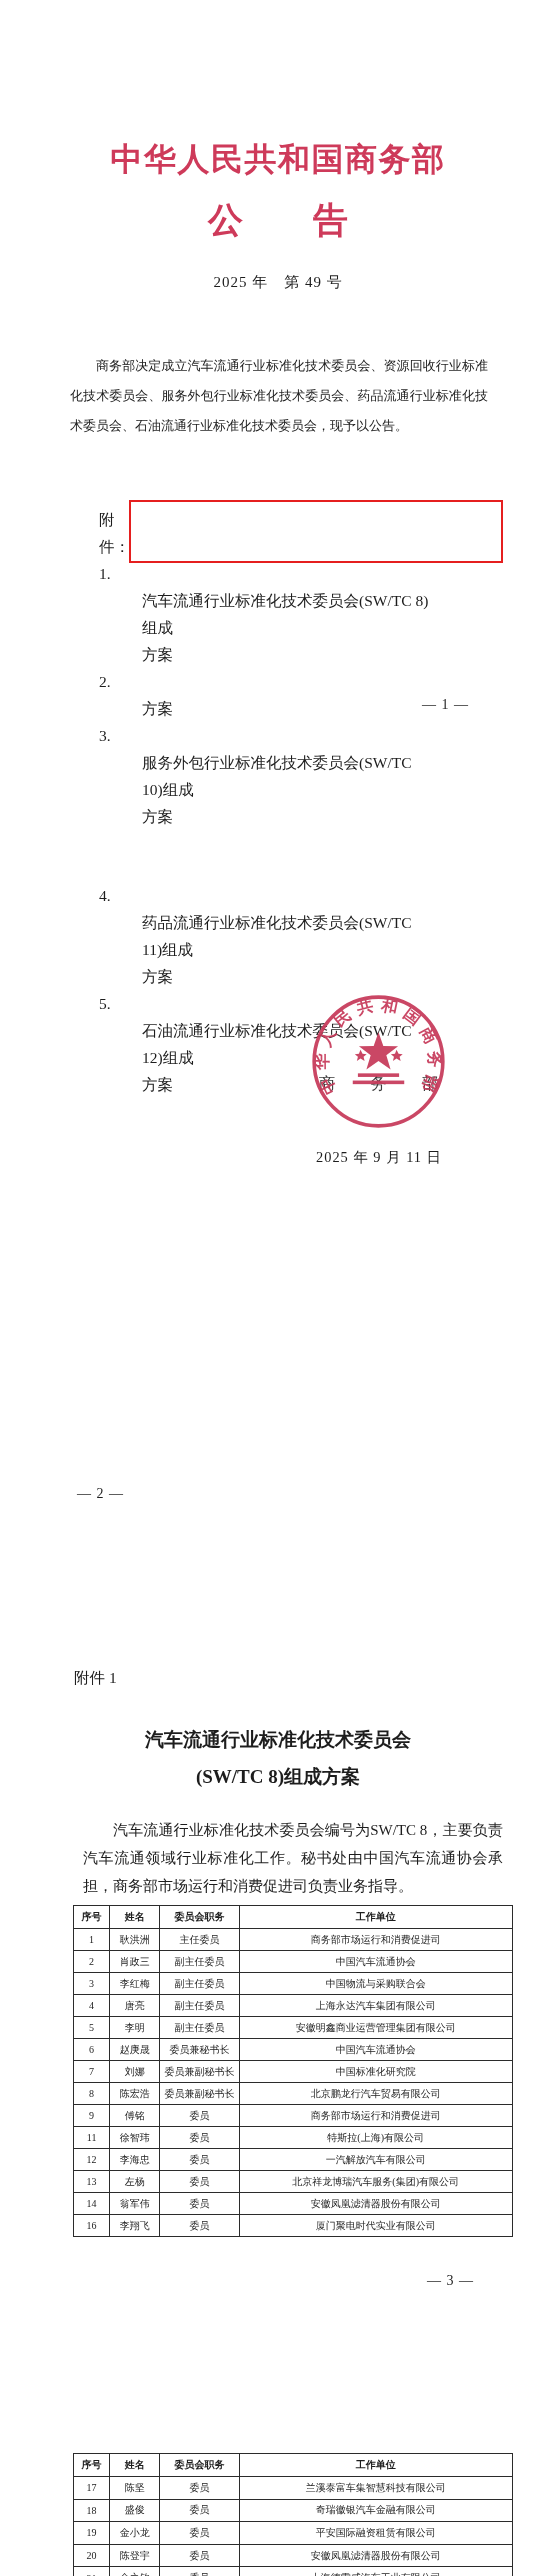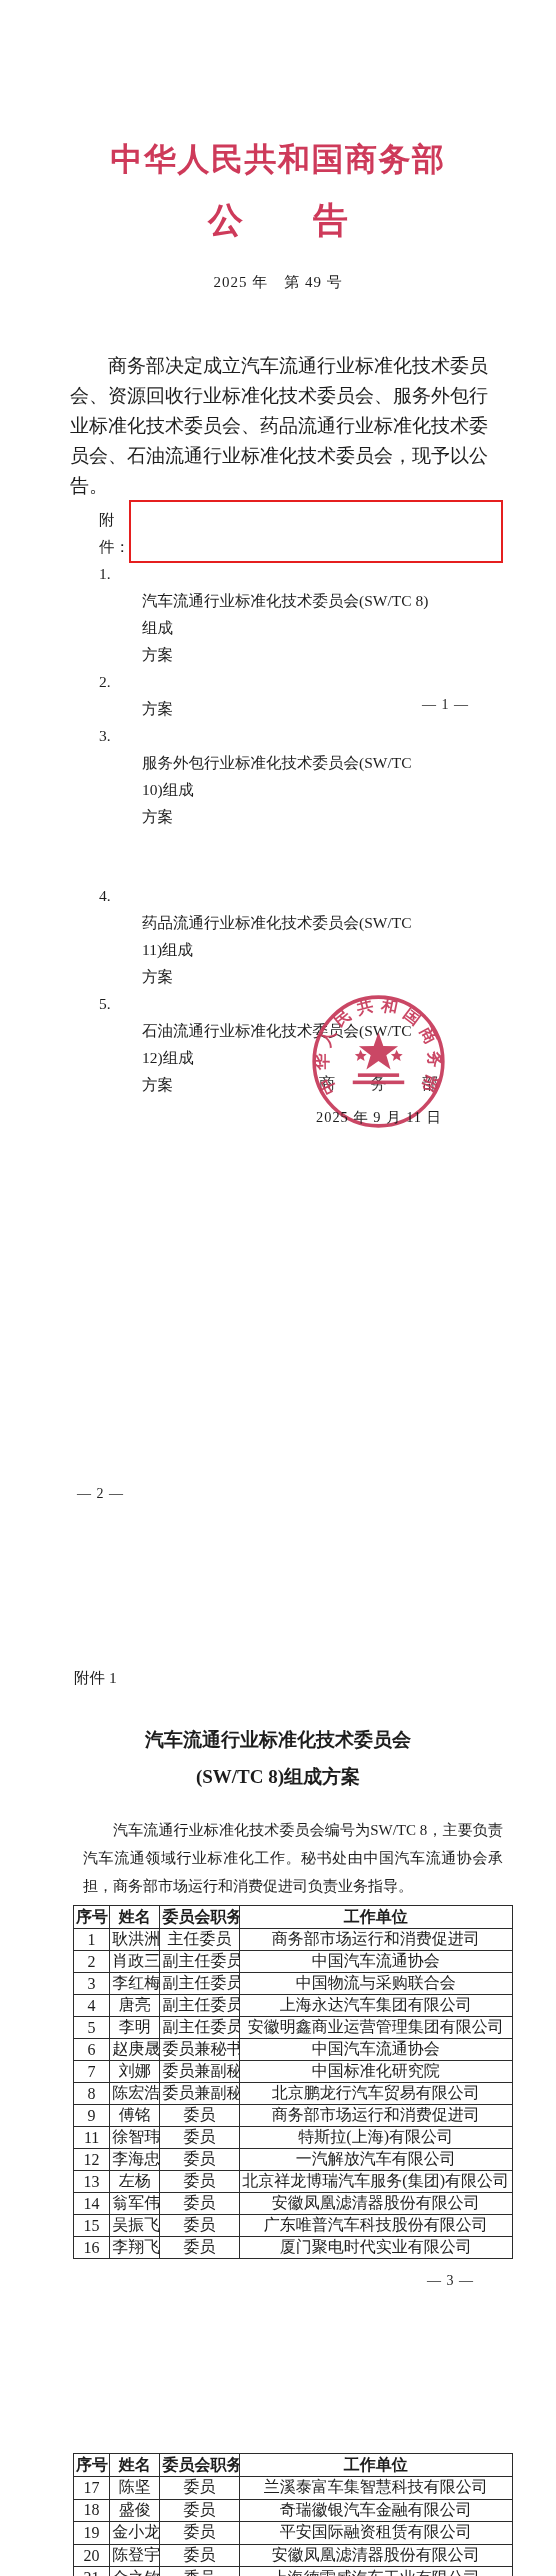--- a/index.html
+++ b/index.html
@@ -9,45 +9,45 @@
     font-family:"Liberation Serif","DejaVu Serif",serif;
     color:#1d1d1d;
   }
   .abs{position:absolute;}
   .center{left:0;width:556px;text-align:center;}
   .red{color:#ce3a5a;}
   
   .ministry{top:138px;font-size:32px;font-weight:700;letter-spacing:1.5px;}
   .gonggao{top:197px;font-size:35px;font-weight:700;}
   .issue{top:273px;font-size:15px;letter-spacing:1px;}
-  .bodypara{left:70px;top:351px;width:418px;font-size:19px;line-height:30px;
+  .bodypara{left:70px;top:351px;width:418px;font-size:13px;line-height:30px;
     text-indent:2em;text-align:justify;margin:0;}
   
   .attblock{left:99px;font-size:15.5px;line-height:27px;}
   .attitem{display:flex;flex-direction:column;}
   .attlabel{display:inline-block;width:34px;flex:none;}
   .attnum{display:inline-block;width:20px;flex:none;}
   .attcontent{display:inline-block;width:336px;}
   .attcontent .l1,.attcontent .l2{display:block;margin-left:43px;}
   .hl-box{left:129px;top:500px;width:370px;height:59px;border:2.1px solid #e51f1f;}
   .pgmark{font-size:14px;letter-spacing:1px;white-space:nowrap;}
   
   .sealname{left:291px;top:1073px;width:175px;text-align:center;font-size:16.5px;
     letter-spacing:15.5px;text-indent:15.5px;color:#3c3c3c;}
   .sealsvg{left:309px;top:992px;opacity:.93;}
-  .sealdate{left:294px;top:1108px;width:170px;text-align:center;font-size:14.4px;letter-spacing:1px;}
+  .sealdate{left:294px;top:1148px;width:170px;text-align:center;font-size:14.4px;letter-spacing:1px;}
   
   .att1label{left:74px;top:1668px;font-size:15.5px;}
   .att1title{font-weight:700;font-size:19px;}
   .t1a{top:1727px;}
   .t1b{top:1764px;}
   .intro{left:74px;top:1807px;width:420px;font-size:15px;line-height:28px;
     text-indent:2em;text-align:justify;margin:9px;}
   table.committee{border-collapse:collapse;table-layout:fixed;width:421px;
-    font-size:16px;background:#fff;}
+    font-size:10px;background:#fff;}
   table.committee th,table.committee td{border:0.8px solid #2b2b2b;text-align:center;
     vertical-align:middle;padding:0 2.1px;overflow:hidden;white-space:nowrap;}
   table.committee{border:1.3px solid #2b2b2b;}
   table.committee th{font-weight:700;height:22px;}
   #table1{left:73px;top:1905px;}
   #table2{left:73px;top:2453px;}
   #table1 td{height:21px;}
   #table2 td{height:21.6px;}
   .w0{width:31px;}.w1{width:45px;}.w2{width:74px;}.w3{width:268px;}
 </style>
@@ -216,26 +216,20 @@
           <td class="w2">委员</td>
           <td class="w3">北京祥龙博瑞汽车服务(集团)有限公司</td>
         </tr>
         <tr>
           <td class="w0">14</td>
           <td class="w1">翁军伟</td>
           <td class="w2">委员</td>
           <td class="w3">安徽凤凰滤清器股份有限公司</td>
         </tr>
         <tr>
-          <td class="w0">15</td>
-          <td class="w1">吴振飞</td>
-          <td class="w2">委员</td>
-          <td class="w3">广东唯普汽车科技股份有限公司</td>
-        </tr>
-        <tr>
           <td class="w0">16</td>
           <td class="w1">李翔飞</td>
           <td class="w2">委员</td>
           <td class="w3">厦门聚电时代实业有限公司</td>
         </tr>
       </tbody>
   </table>
 
   <div class="abs pgmark" style="left:427px;top:2273px">— 3 —</div>
 

